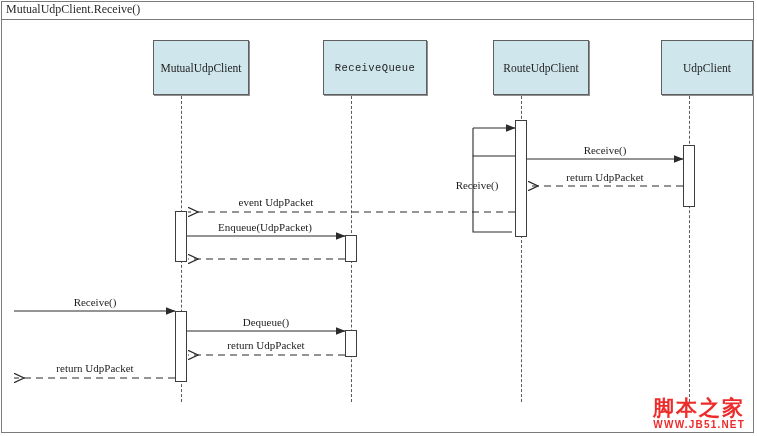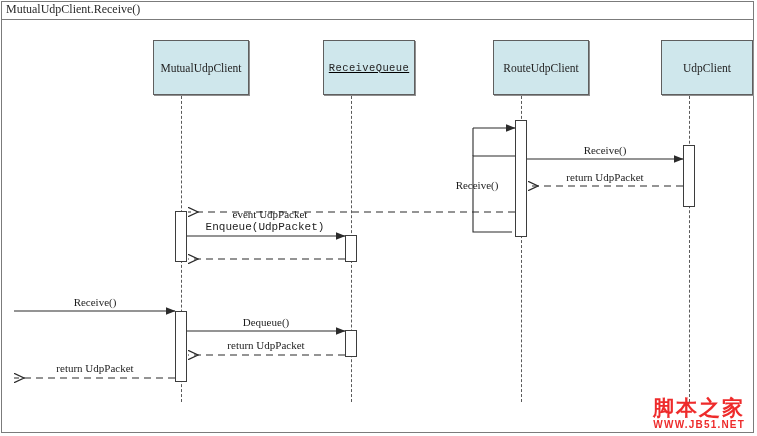--- a/index.html
+++ b/index.html
@@ -123,21 +123,21 @@
 
 <div id="diagram-root">
 
   <div id="frame"></div>
   <div id="title-bar"></div>
   <div id="diagram-title">MutualUdpClient.Receive()</div>
 
   <div class="actor-box" style="left:133px;top:40px;width:96px;height:55px;">
     <span class="actor-label">MutualUdpClient</span>
   </div>
-  <div class="actor-box" style="left:303px;top:40px;width:92px;height:55px;text-decoration:underline;">
+  <div class="actor-box" style="left:303px;top:40px;width:104px;height:55px;">
     <span class="actor-label mono">ReceiveQueue</span>
   </div>
   <div class="actor-box" style="left:473px;top:40px;width:96px;height:55px;justify-content:center;">
     <span class="actor-label">RouteUdpClient</span>
   </div>
   <div class="actor-box" style="left:641px;top:40px;width:92px;height:55px;">
     <span class="actor-label">UdpClient</span>
   </div>
 
   <div class="lifeline" style="left:181px;top:96px;height:306px;"></div>
@@ -183,22 +183,22 @@
     <line x1="187" y1="331" x2="345" y2="331" stroke="#2b2b2b" stroke-width="1.1" marker-end="url(#solid-head)"></line>
 
     <line x1="345" y1="355" x2="188" y2="355" stroke="#2b2b2b" stroke-width="1.1" stroke-dasharray="7,5" marker-end="url(#open-head)"></line>
 
     <line x1="175" y1="378" x2="14" y2="378" stroke="#2b2b2b" stroke-width="1.1" stroke-dasharray="7,5" marker-end="url(#open-head)"></line>
   </svg>
 
   <div class="msg-label" style="left:477px;top:179px;">Receive()</div>
   <div class="msg-label" style="left:605px;top:144px;">Receive()</div>
   <div class="msg-label" style="left:605px;top:171px;">return UdpPacket</div>
-  <div class="msg-label" style="left:270px;top:196px;margin-top:12px;">event UdpPacket</div>
-  <div class="msg-label" style="left:265px;top:221px;font-family:Liberation Mono, monospace;">Enqueue(UdpPacket)</div>
+  <div class="msg-label" style="left:276px;top:196px;">event UdpPacket</div>
+  <div class="msg-label" style="left:265px;top:221px;">Enqueue(UdpPacket)</div>
   <div class="msg-label" style="left:95px;top:296px;">Receive()</div>
   <div class="msg-label" style="left:266px;top:316px;">Dequeue()</div>
   <div class="msg-label" style="left:266px;top:339px;">return UdpPacket</div>
   <div class="msg-label" style="left:95px;top:362px;">return UdpPacket</div>
 
   <div id="watermark">
     <div id="watermark-cn">脚本之家</div>
     <div id="watermark-url">WWW.JB51.NET</div>
   </div>
 

